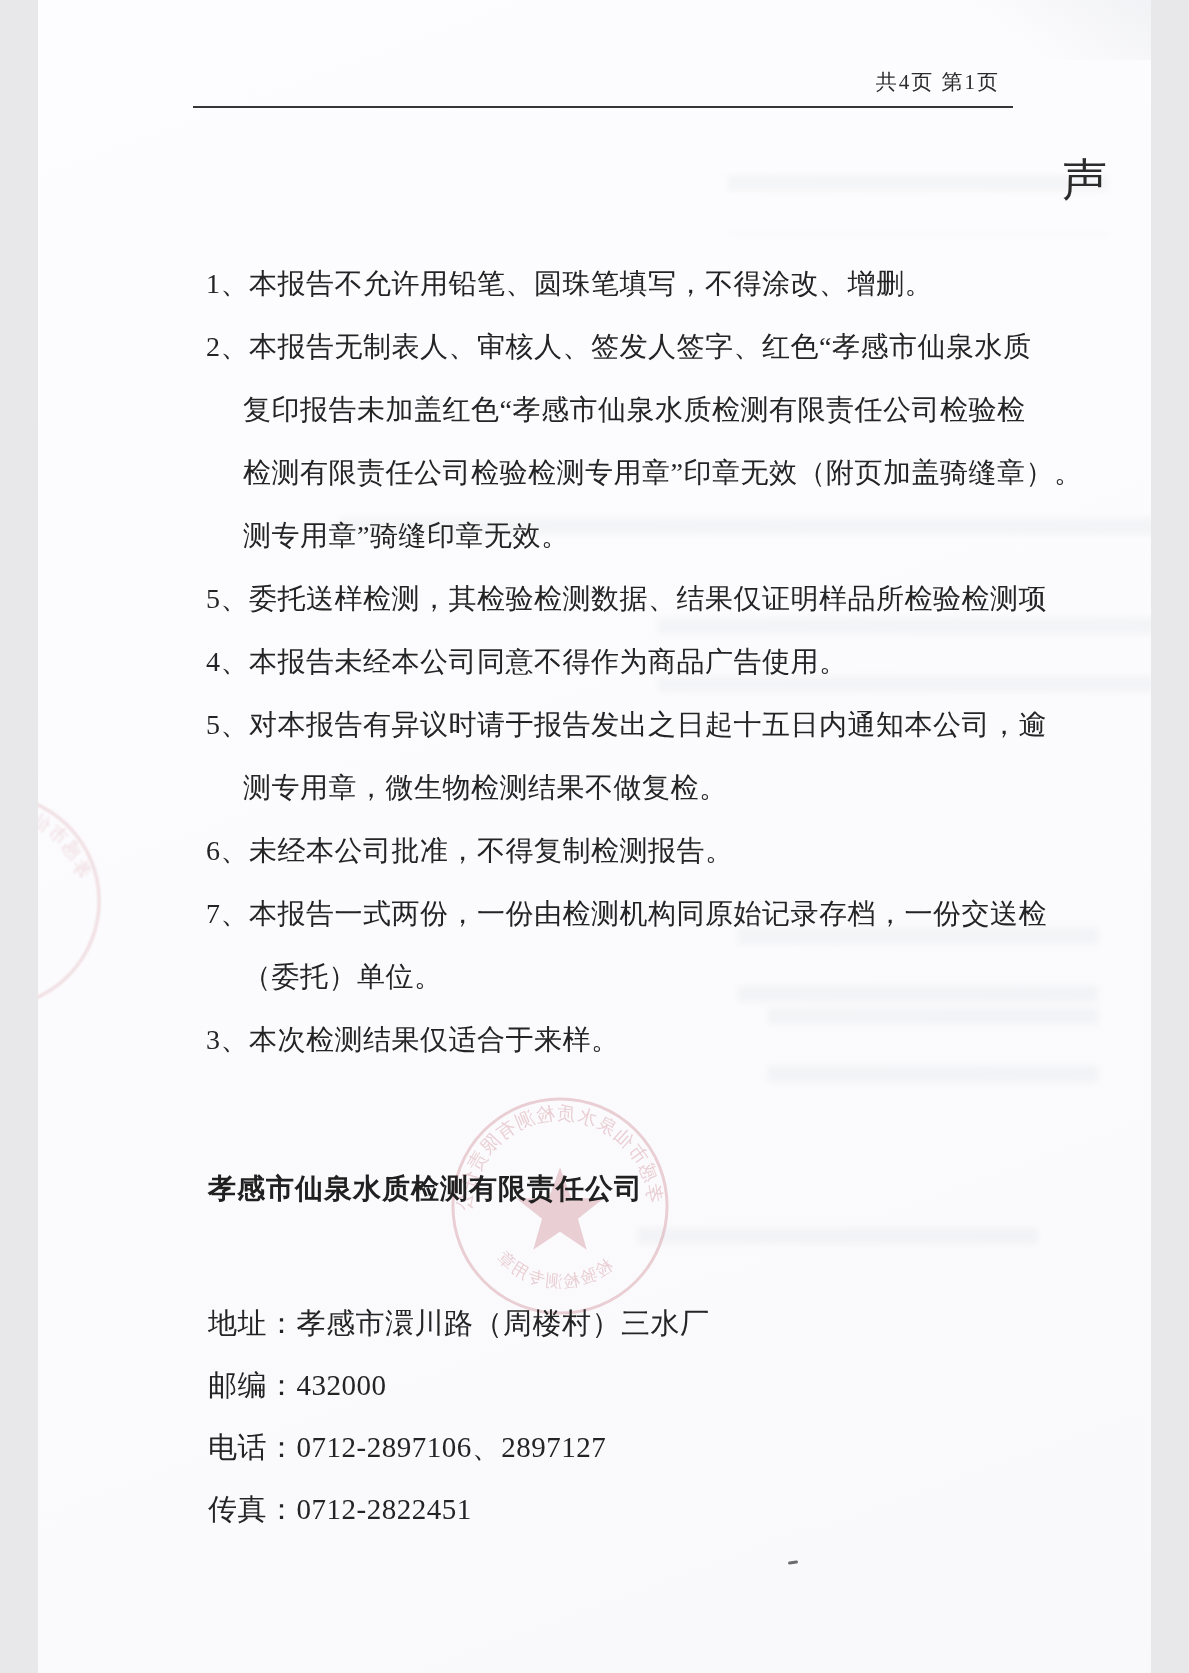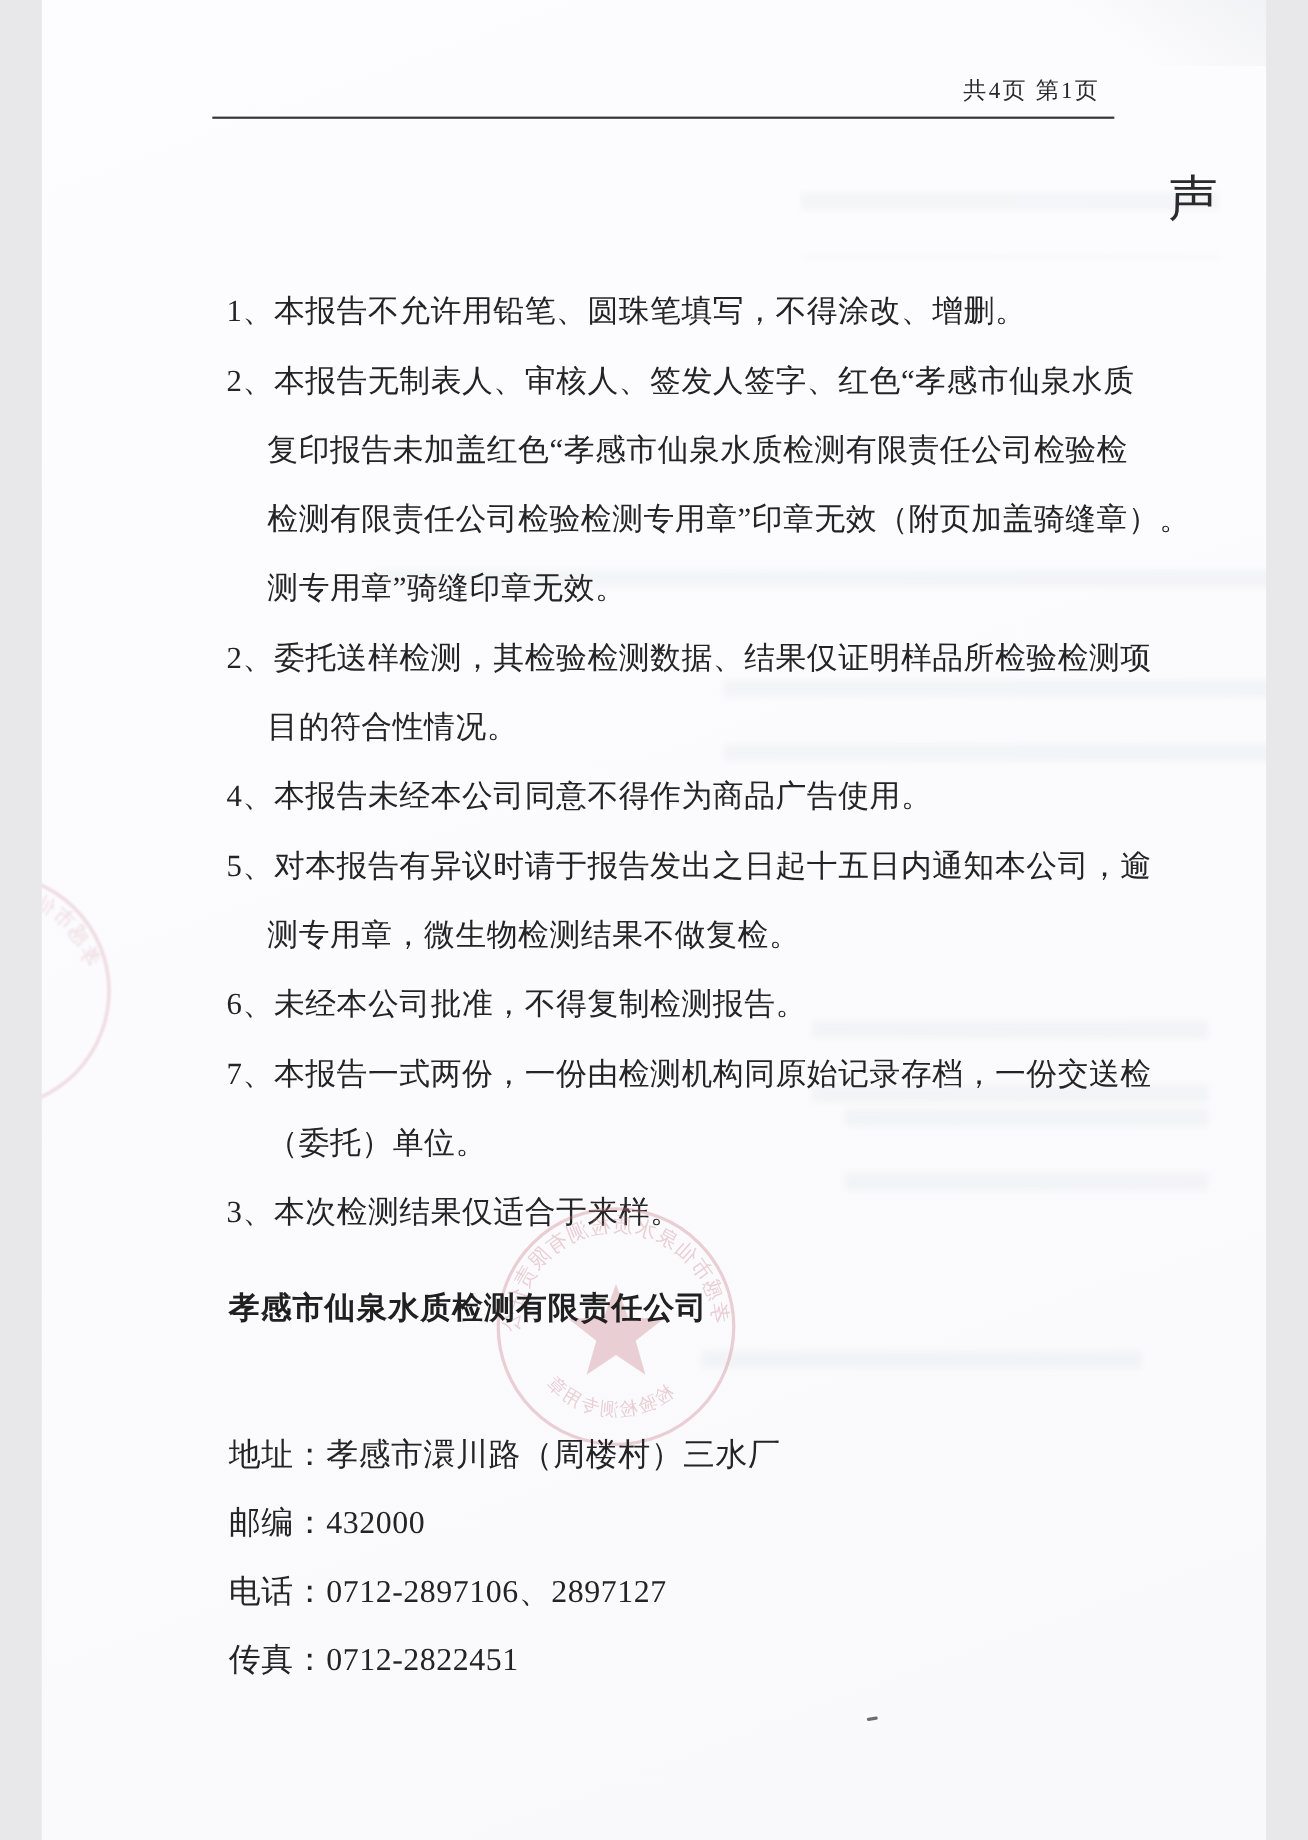--- a/index.html
+++ b/index.html
@@ -87,22 +87,21 @@
   <div class="header-rule"></div>
 
   <h1 class="title">声　明</h1>
 
   <div class="statement">
     <div class="sline">1、本报告不允许用铅笔、圆珠笔填写，不得涂改、增删。</div>
     <div class="sline">2、本报告无制表人、审核人、签发人签字、红色“孝感市仙泉水质</div>
     <div class="sline cont">复印报告未加盖红色“孝感市仙泉水质检测有限责任公司检验检</div>
     <div class="sline cont">检测有限责任公司检验检测专用章”印章无效（附页加盖骑缝章）。</div>
     <div class="sline cont">测专用章”骑缝印章无效。</div>
-    <div class="sline">2、委托送样检测，其检验检测数据、结果仅证明样品所检验检测项</div>
-    <div class="sline cont">目的符合性情况。</div>
+    <div class="sline">5、委托送样检测，其检验检测数据、结果仅证明样品所检验检测项</div>
     <div class="sline">4、本报告未经本公司同意不得作为商品广告使用。</div>
     <div class="sline">5、对本报告有异议时请于报告发出之日起十五日内通知本公司，逾</div>
     <div class="sline cont">测专用章，微生物检测结果不做复检。</div>
     <div class="sline">6、未经本公司批准，不得复制检测报告。</div>
     <div class="sline">7、本报告一式两份，一份由检测机构同原始记录存档，一份交送检</div>
     <div class="sline cont">（委托）单位。</div>
     <div class="sline">3、本次检测结果仅适合于来样。</div>
   </div>
 
   <div class="seal seal-main">

